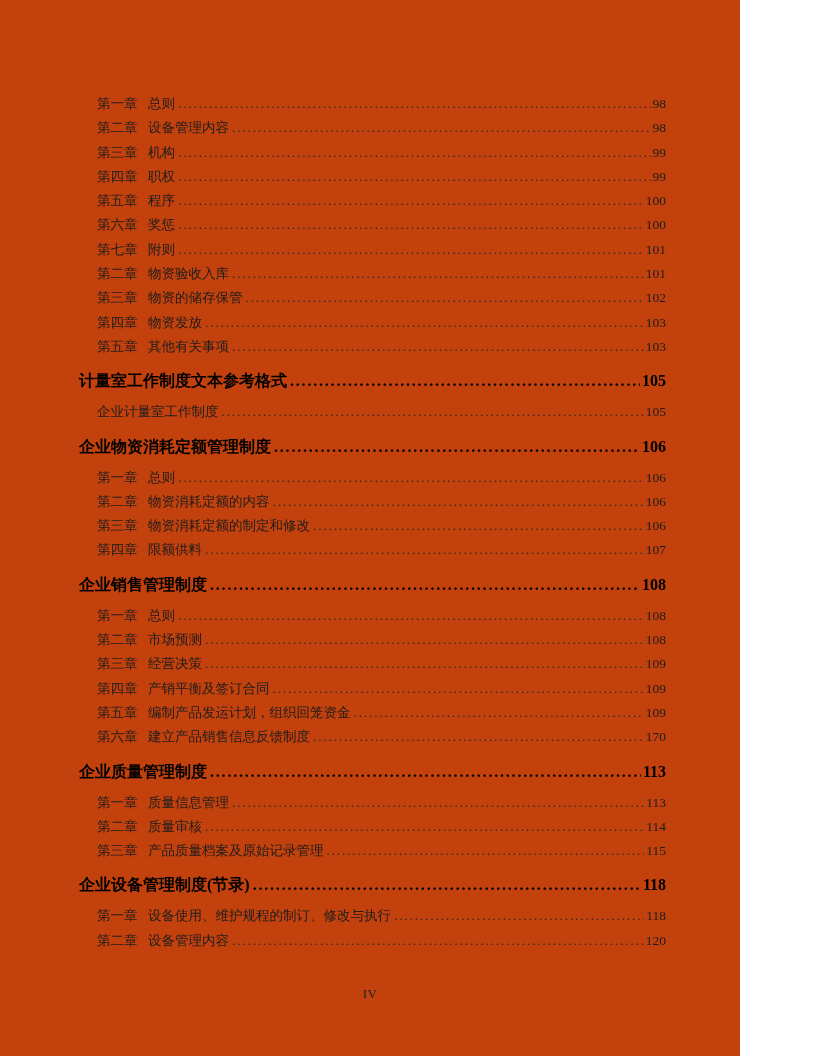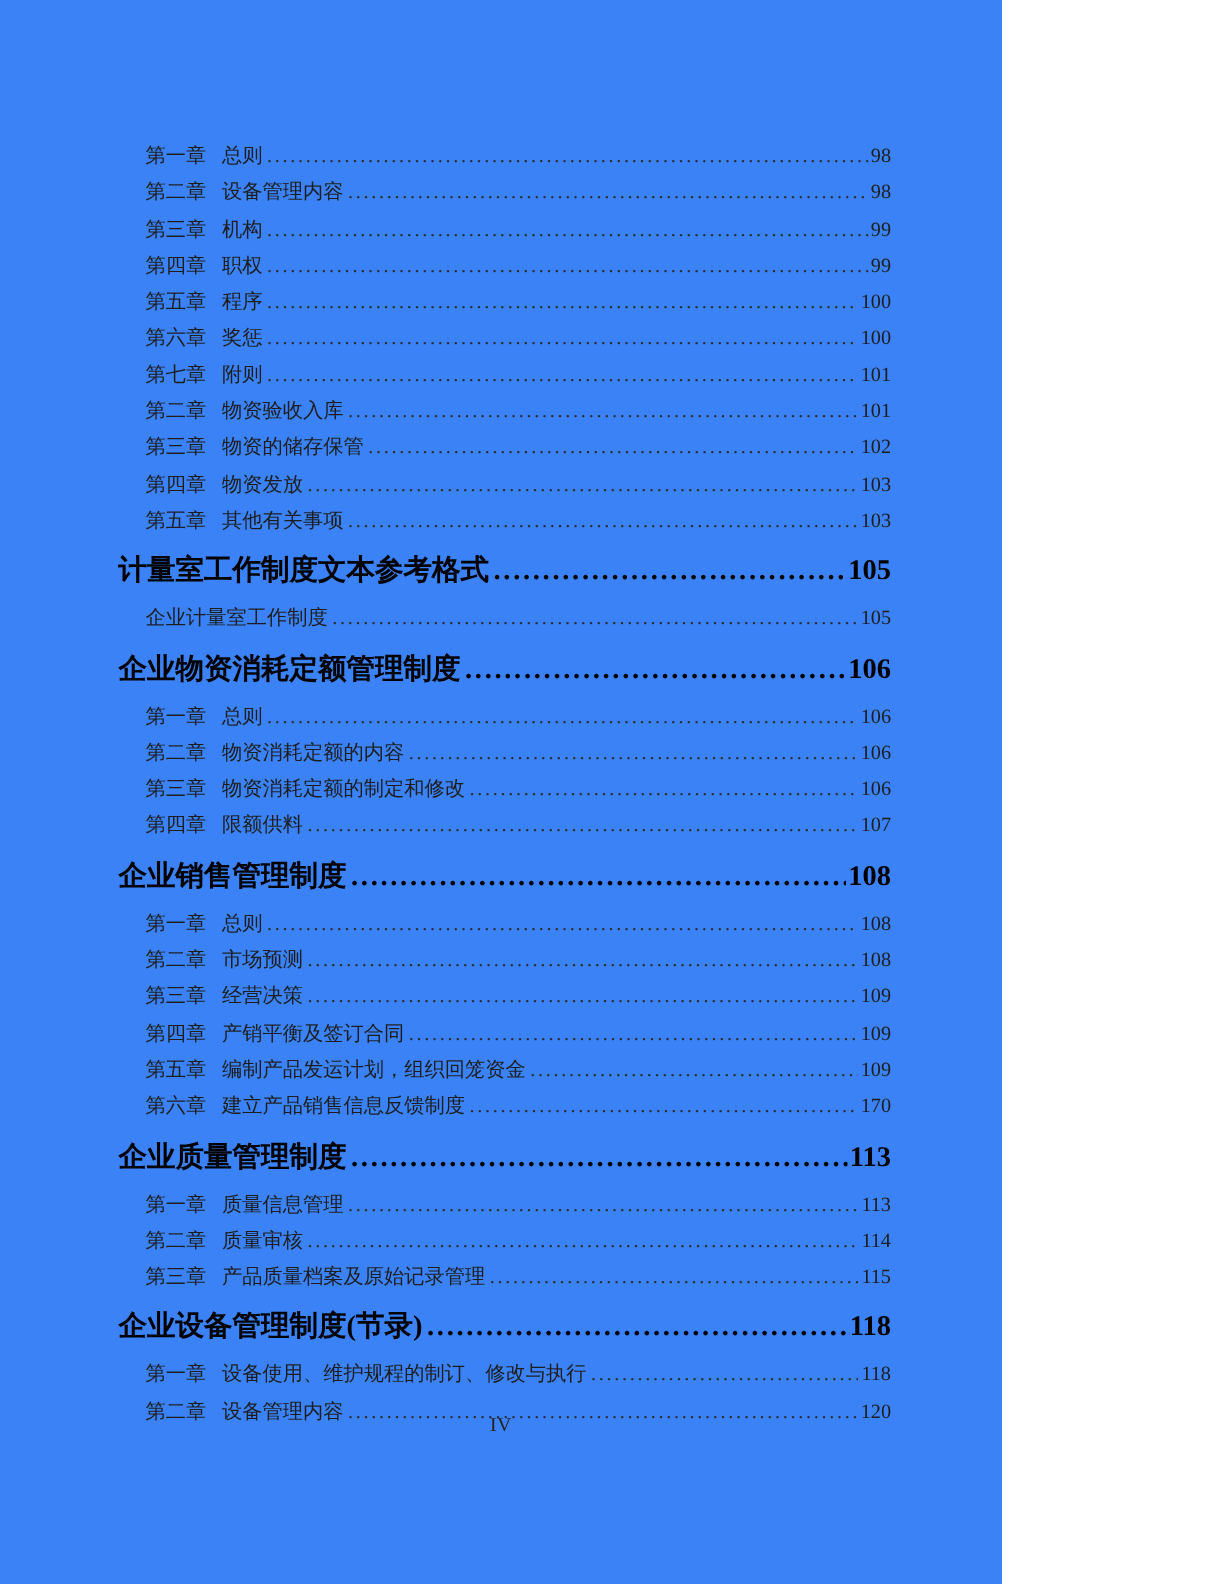--- a/index.html
+++ b/index.html
@@ -2,23 +2,23 @@
 <html><head>
 <meta charset="utf-8">
 <style>
   html, body {
     margin: 0;
     padding: 0;
     background: #ffffff;
   }
   .page {
     position: relative;
-    width: 668px;
+    width: 740px;
     height: 1056px;
-    background: #3b82f6;
+    background: #c2410c;
     font-family: "Liberation Serif", "DejaVu Serif", serif;
     color: #1d1d1d;
     overflow: hidden;
   }
   .toc {
     position: absolute;
     left: 79px;
     right: 74px;
     top: 92px;
   }
@@ -28,21 +28,21 @@
     line-height: 24.3px;
     font-size: 13.5px;
     color: #1d1d1d;
   }
   .toc-row.chapter,
   .toc-row.sub {
     padding-left: 18px;
   }
   .toc-row.section {
     font-weight: bold;
-    font-size: 19px;
+    font-size: 16px;
     color: #000000;
     margin: 9px 0 7px 0;
     line-height: 25px;
   }
   .label {
     flex: 0 0 51px;
     white-space: nowrap;
   }
   .title {
     flex: 0 0 auto;
@@ -66,21 +66,21 @@
   }
   .pagenum {
     flex: 0 0 auto;
     white-space: nowrap;
     font-family: Liberation Serif, serif;
   }
   .footer {
     position: absolute;
     left: 0;
     right: 0;
-    top: 942px;
+    top: 986px;
     text-align: center;
     font-size: 13px;
     color: #222222;
     letter-spacing: 0.5px;
   }
 </style>
 </head>
 <body>
 
 <div class="page">

